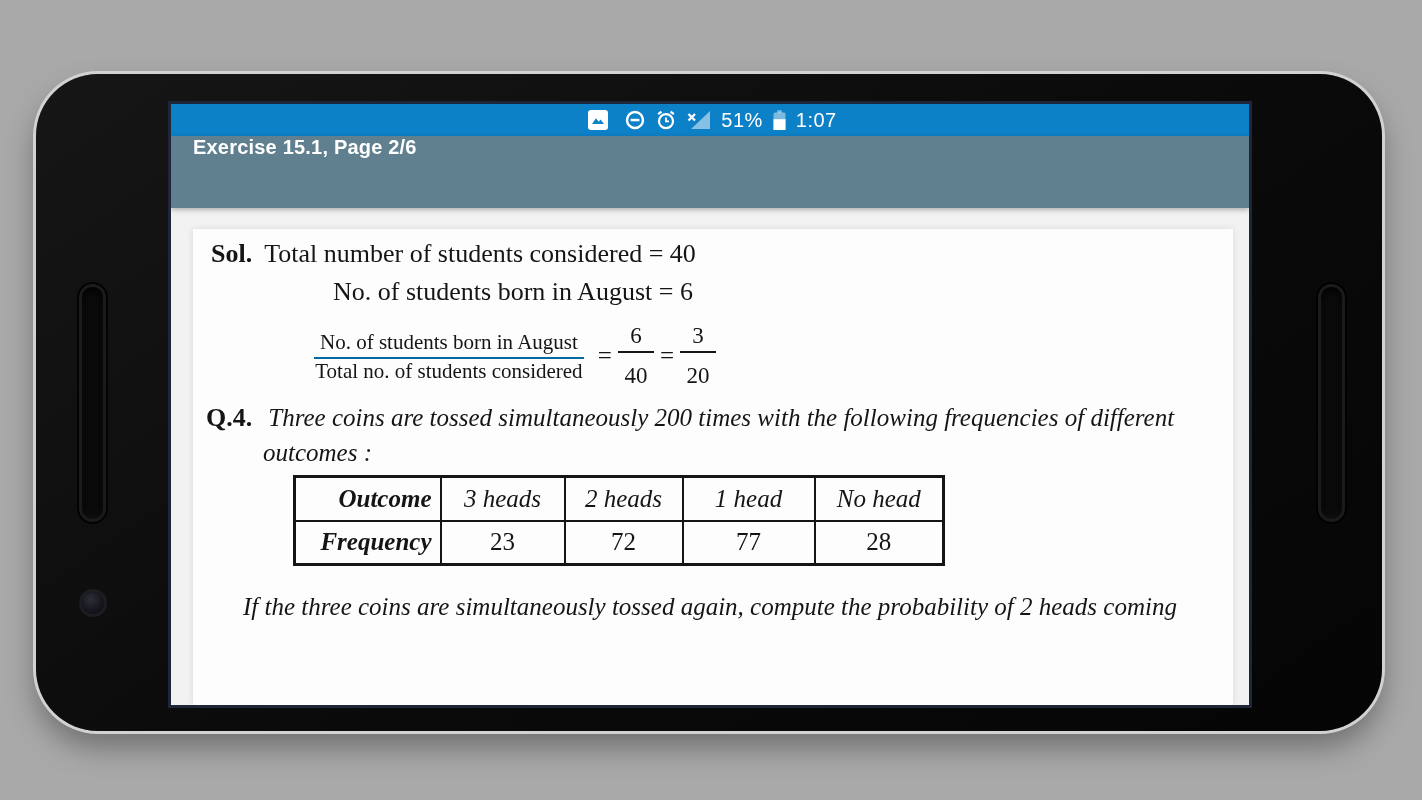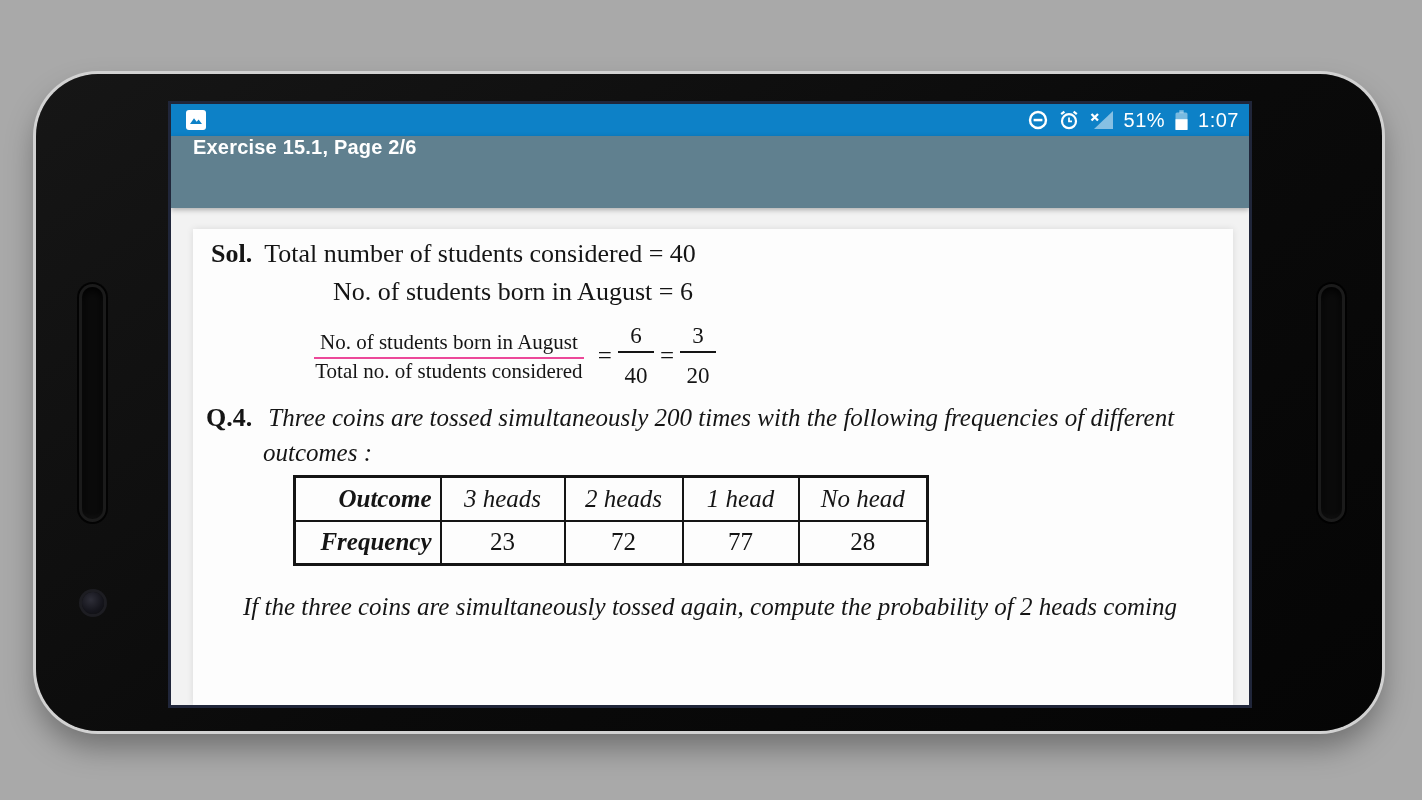--- a/index.html
+++ b/index.html
@@ -31,21 +31,21 @@
   
   .screen {
     position:absolute; left:132px; top:27px; width:1084px; height:607px;
     background:#f2f2f2; border:3px solid #20263а;
     border:3px solid #20263a; overflow:hidden;
   }
 
   
   .status-bar {
     height:32px; background:#0d81c7; display:flex; align-items:center;
-    justify-content:space-between; padding:0 10px 0 15px; color:#fff;gap:16px;
+    justify-content:center; padding:0 10px 0 15px; color:#fff;gap:16px;
   }
   .notif-icon {
     width:20px; height:20px; background:#fff; border-radius:3px;
     display:flex; align-items:center; justify-content:center;
   }
   .status-right { display:flex; align-items:center; gap:9px; font-size:20px; }
   .status-right svg { display:block; }
   .pct, .clock { letter-spacing:0.5px; }
 
   
@@ -64,40 +64,40 @@
     font-family:"Liberation Serif","DejaVu Serif",serif; color:#151515; font-size:26px;
   }
   .page .abs { position:absolute; white-space:nowrap; }
 
   .l-sol   { top:10px;  left:18px; }
   .l-sol b { margin-right:12px; }
   .l-aug   { top:48px;  left:140px; }
 
   .formula { top:94px; left:113px; display:flex; align-items:center; font-size:25px; }
   .frac { text-align:center; font-size:21px; margin:0 8px; line-height:1.25; }
-  .frac .num { padding:0 6px 3px; border-bottom:2px solid #ec4899; }
+  .frac .num { padding:0 6px 3px; border-bottom:2px solid #0369a1; }
   .frac .den { padding-top:3px; }
   .nfrac { text-align:center; font-size:23px; min-width:36px; line-height:1.15; }
   .nfrac .num { padding:0 4px 2px; border-bottom:2px solid #151515; }
   .nfrac .den { padding-top:10px; }
   .eq { margin:0 6px; font-size:25px; }
 
   .q4line1 { top:174px; left:13px; font-size:25px; }
   .q4line1 b { font-size:26px; margin-right:16px; }
   .q4line1 i, .q4line2 i, .l-footer i { font-style:italic; }
   .q4line2 { top:210px; left:70px; font-size:25px; }
 
   table.freq {
     position:absolute; top:246px; left:100px; border-collapse:collapse;
     border:3px solid #151515; font-size:25px;
   }
   table.freq td { border:2px solid #151515; height:44px; text-align:center; padding:0 8px; }
   table.freq td.rowhead { text-align:right; padding-left:14px; font-weight:bold; font-style:italic; width:146px; }
   table.freq tr.hdr td.c1 { width:124px; } table.freq tr.hdr td.c2 { width:118px; }
-  table.freq tr.hdr td.c3 { width:116px;margin-left:48px; } table.freq tr.hdr td.c4 { width:129px; }
+  table.freq tr.hdr td.c3 { width:132px;margin-left:48px; } table.freq tr.hdr td.c4 { width:129px; }
   table.freq tr.hdr td:not(.rowhead) { font-style:italic; }
 
   .l-footer { top:364px; left:50px; font-size:25px; }
 </style>
 </head>
 <body>
 
 <div class="stage">
   <div class="phone">
     <div class="slot slot-left"></div>

